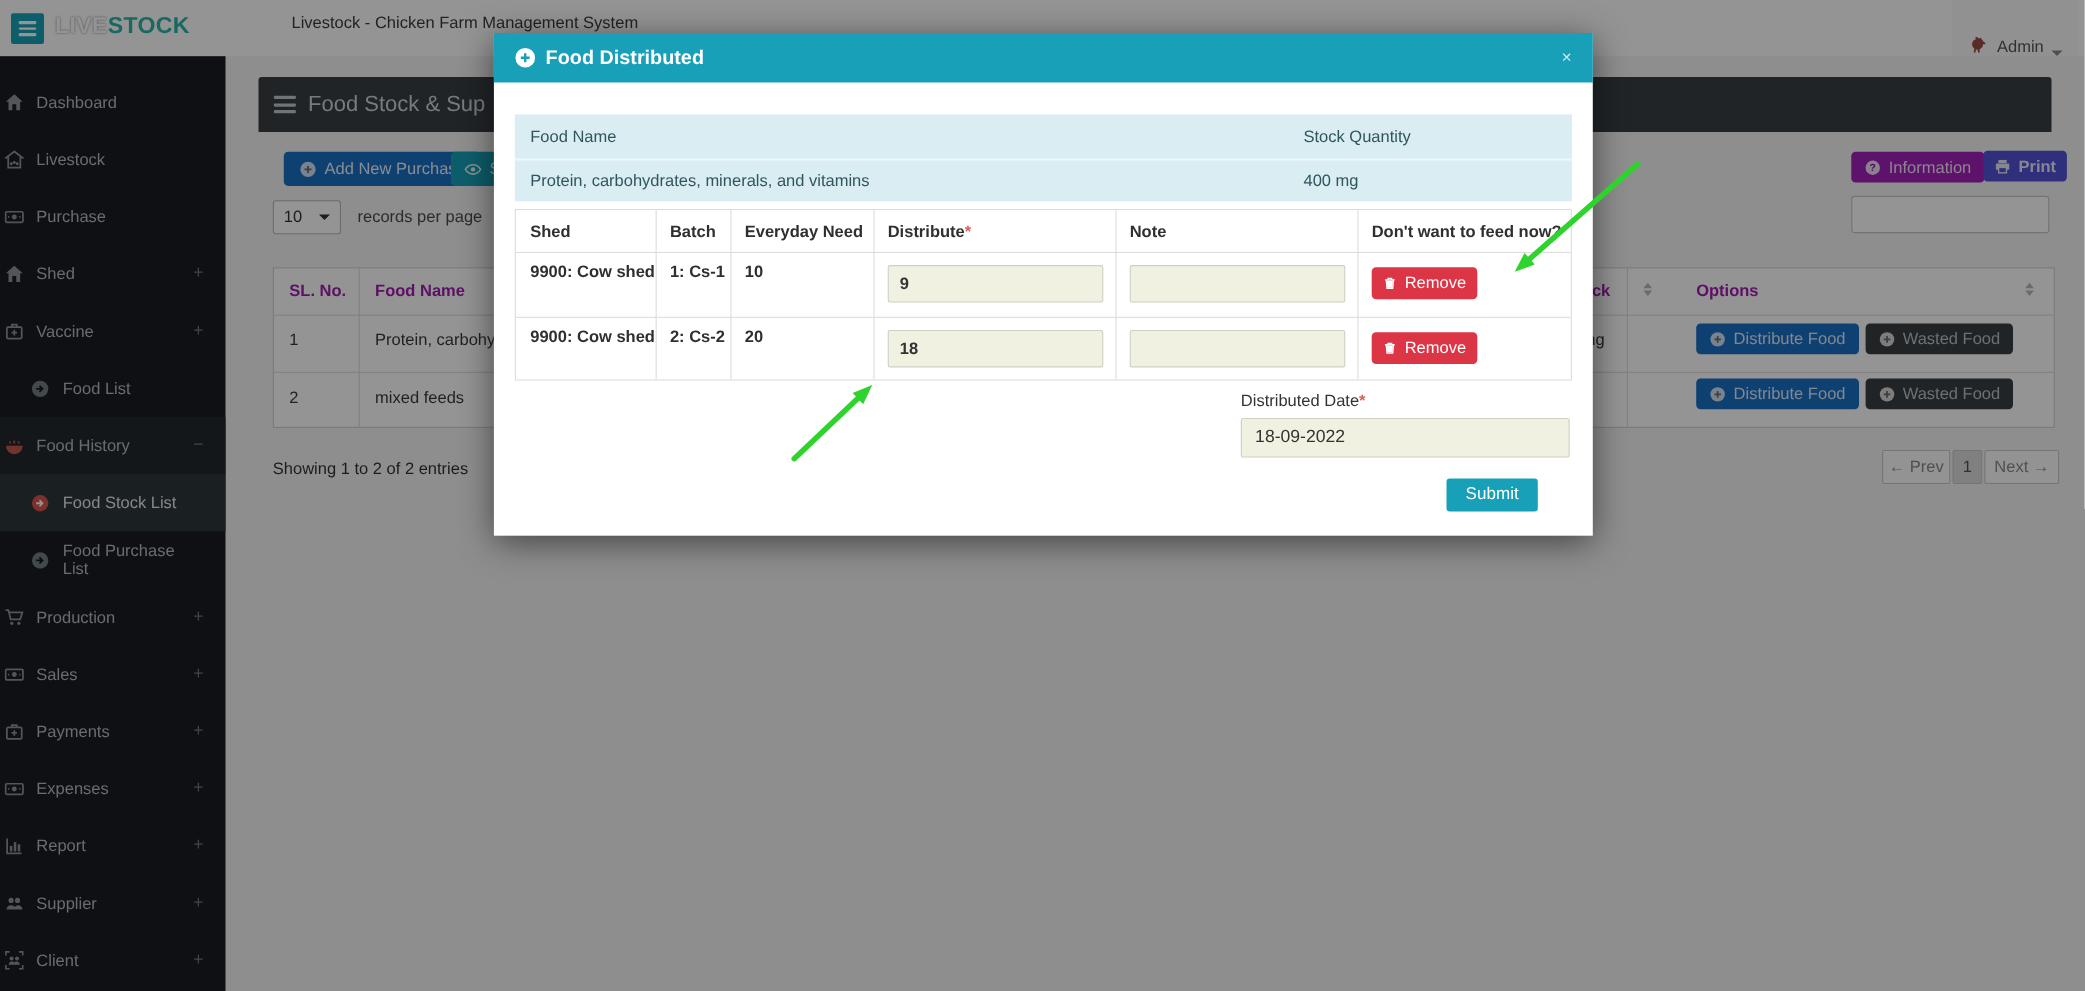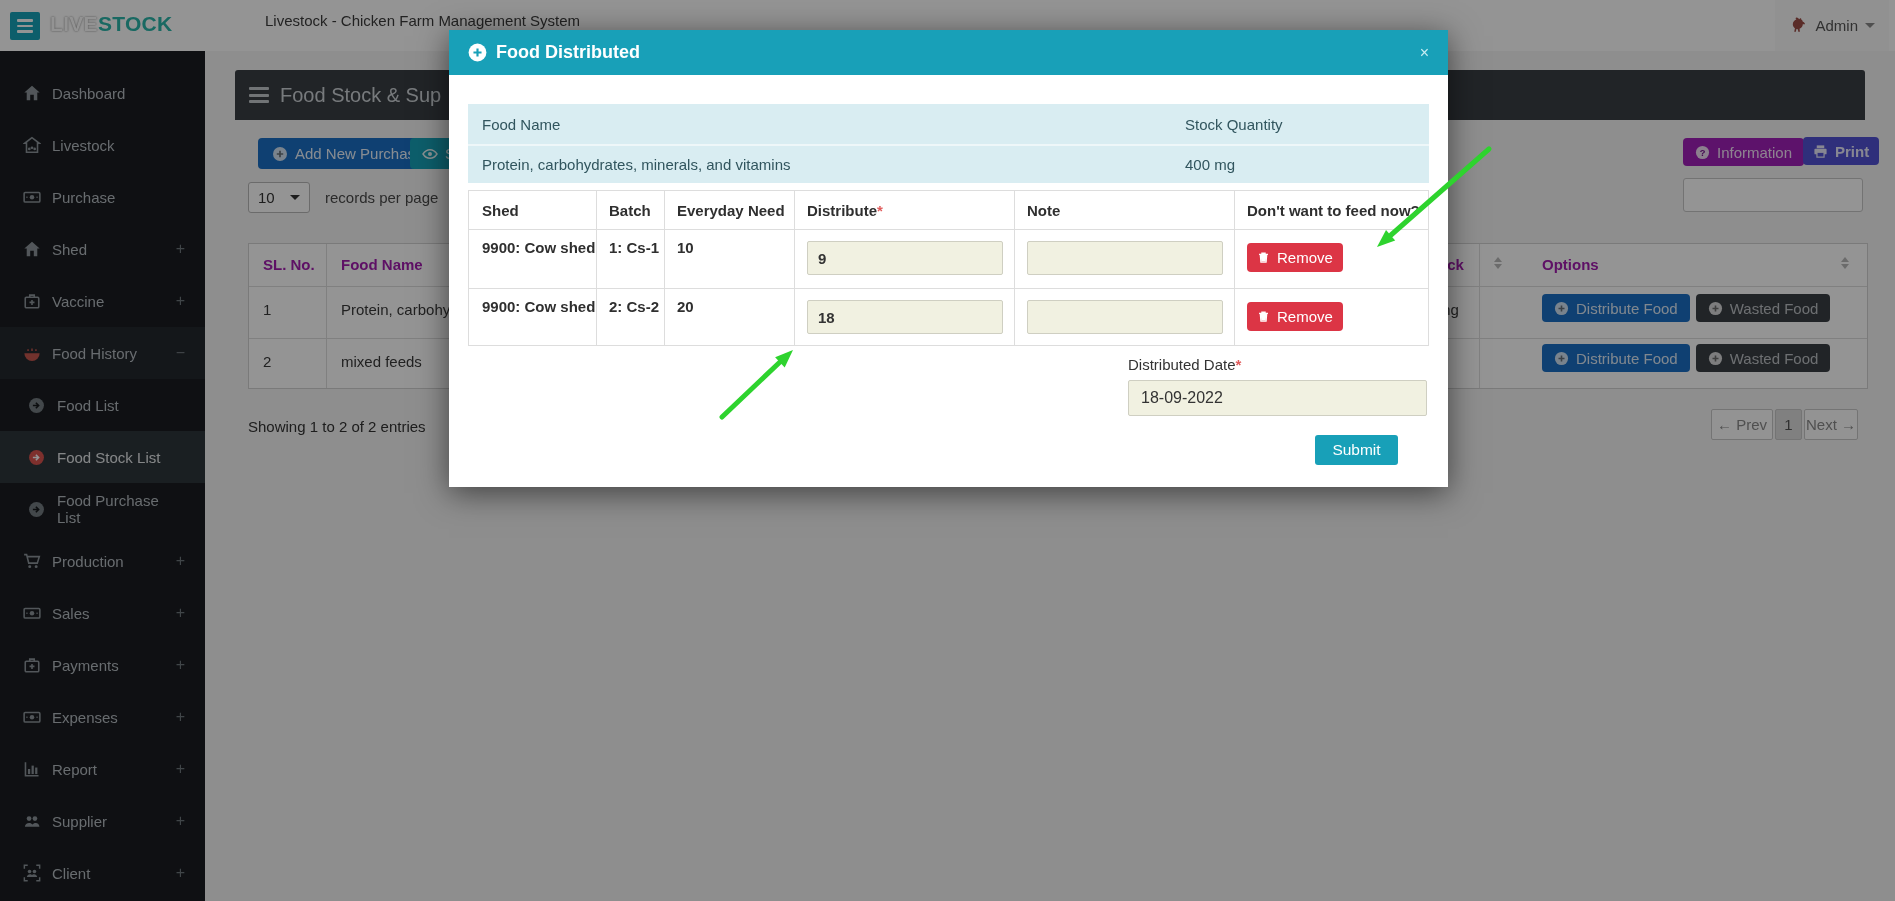--- a/index.html
+++ b/index.html
@@ -9,28 +9,28 @@
 
   
   .topbar{position:absolute;left:0;top:0;width:1895px;height:51px;background:#fff;z-index:5}
   .burger{position:absolute;left:10px;top:12px;width:30px;height:28px;background:#17a2b8;
           border-radius:2px;display:flex;flex-direction:column;justify-content:center;gap:3px;align-items:center;cursor:pointer}
   .burger i{display:block;width:16px;height:2.5px;background:#fff;border-radius:1px}
   .logo{position:absolute;left:50px;top:12px;font-size:21px;font-weight:bold;letter-spacing:.3px}
   .logo .live{color:#fdfdfd;text-shadow:0 0 2px rgba(0,0,0,.55)}
   .logo .stock{color:#2bb5a9}
   .page-title{position:absolute;left:265px;top:12px;font-size:15px;color:#3c3c3c}
-  .admin{position:absolute;right:6px;top:0;height:51px;display:flex;align-items:center;gap:7px;
+  .admin{position:absolute;right:6px;top:0;height:51px;display:flex;align-items:flex-end;gap:7px;
          padding:0 14px;background:#fafafa;cursor:pointer}
   .admin span{font-size:15px;color:#555}
   .caret{width:0;height:0;border-left:5px solid transparent;border-right:5px solid transparent;border-top:5px solid #888}
 
   
   .sidebar{position:absolute;left:0;top:51px;width:205px;bottom:0;background:#1a1d21;z-index:4;padding-top:16px;box-sizing:border-box}
-  .nav-item{height:52px;display:flex;align-items:center;padding:0 20px 0 23px;color:#b4bac0;font-size:15px;cursor:pointer}
+  .nav-item{height:52px;display:flex;align-items:center;padding:0 20px 0 4px;color:#b4bac0;font-size:15px;cursor:pointer}
   .nav-item .nico{width:18px;height:18px;margin-right:11px;color:#8d959b;flex:0 0 auto}
   .nav-item .sfx{margin-left:auto;color:#6f777d;font-size:16px}
   .nav-item.open{background:#23282d}
   .nav-item.sub{padding-left:28px}
   .nav-item.sub .nico{width:17px;height:17px;margin-right:12px}
   .nav-item.active{background:#2e363c;color:#e4e7e9}
 
   
   .content{position:absolute;left:205px;top:51px;right:0;bottom:0;background:#f5f5f5;z-index:3}
   .panel-head{position:absolute;left:30px;top:19px;width:1630px;height:50px;background:#3a3f44;border-radius:3px 3px 0 0;
@@ -225,32 +225,32 @@
       <span>Shed</span>
       <span class="sfx">+</span>
     </div>
   <div class="nav-item">
       <svg class="nico" viewBox="0 0 16 16">
         <use href="#i-medkit"></use>
       </svg>
       <span>Vaccine</span>
       <span class="sfx">+</span>
     </div>
+  <div class="nav-item sub">
+      <svg class="nico" viewBox="0 0 16 16" style="color:#747c82">
+        <use href="#i-circle-arrow"></use>
+      </svg>
+      <span>Food List</span>
+    </div>
   <div class="nav-item open">
       <svg class="nico" viewBox="0 0 16 16" style="color:#c5564e">
         <use href="#i-bowl"></use>
       </svg>
       <span>Food History</span>
       <span class="sfx">−</span>
-    </div>
-  <div class="nav-item sub">
-      <svg class="nico" viewBox="0 0 16 16" style="color:#747c82">
-        <use href="#i-circle-arrow"></use>
-      </svg>
-      <span>Food List</span>
     </div>
   <div class="nav-item sub active">
       <svg class="nico" viewBox="0 0 16 16" style="color:#d9534f">
         <use href="#i-circle-arrow-w"></use>
       </svg>
       <span>Food Stock List</span>
     </div>
   <div class="nav-item sub">
       <svg class="nico" viewBox="0 0 16 16" style="color:#747c82">
         <use href="#i-circle-arrow"></use>
@@ -401,21 +401,21 @@
             <use href="#i-plus-circle"></use>
           </svg>
           <span>Wasted Food</span>
         </div>
     </div>
   </div>
 
   <div class="summary">Showing 1 to 2 of 2 entries</div>
   <div class="pg" style="left:1506px;width:62px">← Prev</div>
   <div class="pg cur" style="left:1570px;width:27px">1</div>
-  <div class="pg" style="left:1599px;width:54px">Next →</div>
+  <div class="pg" style="left:1599px;width:68px">Next →</div>
 </div>
 
 <div class="overlay"></div>
 
 <div class="modal">
   <div class="modal-head">
     <svg width="19" height="19" viewBox="0 0 16 16">
         <circle cx="8" cy="8" r="7.5" fill="#fff"></circle>
         <path d="M8 4.6v6.8M4.6 8h6.8" stroke="#18a0b8" stroke-width="1.8" fill="none"></path>
       </svg>

